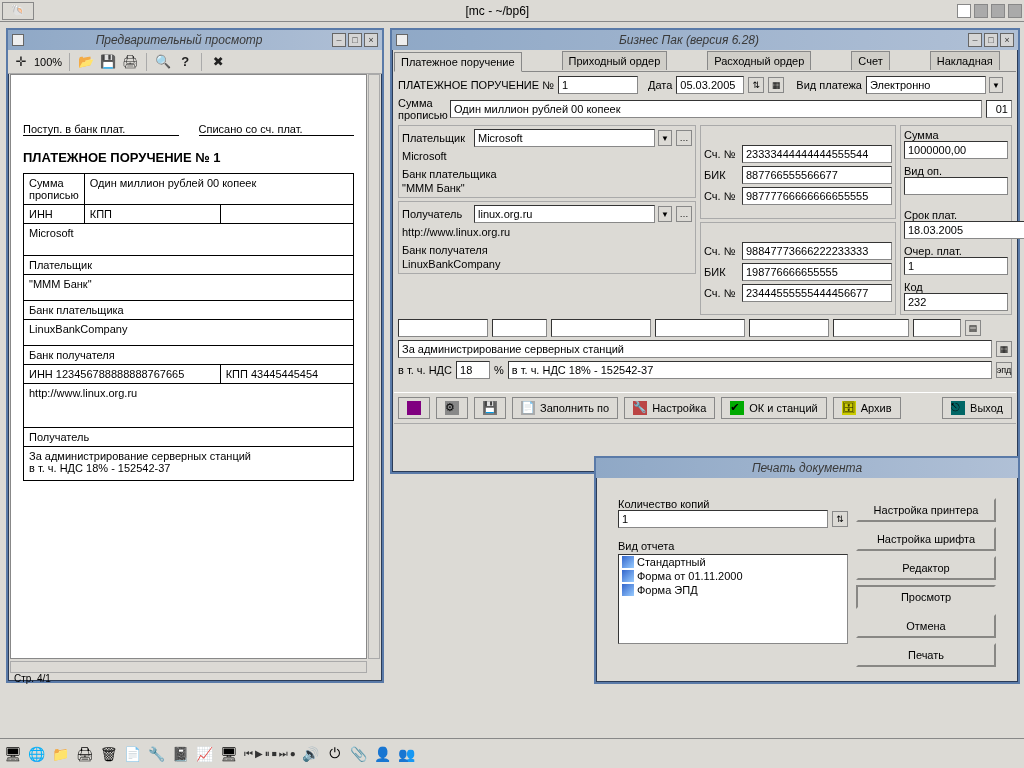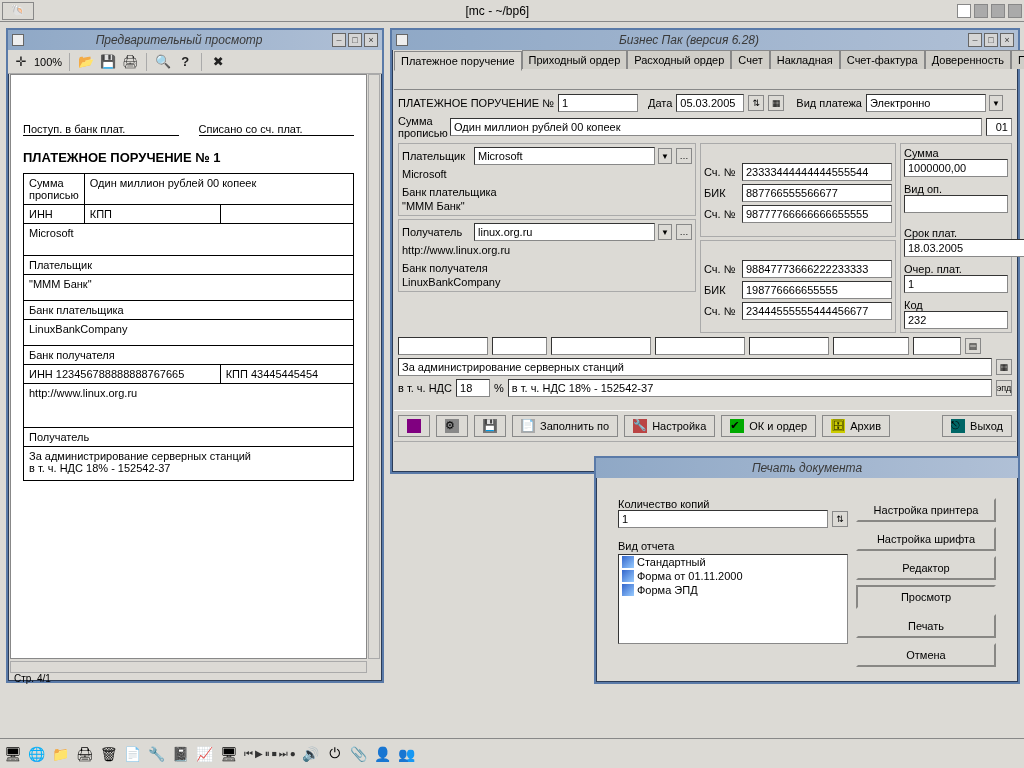--- a/index.html
+++ b/index.html
@@ -33,21 +33,21 @@
   .pv-scrollh { position:absolute; left:2px; bottom:8px; right:15px; height:12px; background:#dcdad5; border:1px solid #aaa;}
   .pv-status { position:absolute; left:2px; bottom:-4px; height:14px; font-size:10px; padding:2px 4px;}
   .pv-heading { font-weight:bold; font-size:13px; margin-top:14px; }
   .pv-table { border-collapse:collapse; width:100%; margin-top:6px;}
   .pv-table td { border-top:1px solid #000; border-right:1px solid #000; padding:3px 5px; font-size:11px; vertical-align:top;}
   .pv-table td:first-child { border-left:1px solid #000;}
   .pv-bottomline { border-bottom:1px solid #000;}
 
   
   .app-body { position:absolute; top:20px; left:2px; right:2px; bottom:2px; background:#dcdad5; }
-  .tabs { display:flex; border-bottom:1px solid #888; height:40px; align-items:flex-start; background:#dcdad5; }
+  .tabs { display:flex; border-bottom:1px solid #888; height:22px; align-items:center; background:#dcdad5;gap:40px; }
   .tab { border:1px solid #888; border-bottom:none; background:#dcdad5; padding:3px 6px; font-size:11px; margin-right:0px; white-space:nowrap;}
   .tab.active { background:#dcdad5; position:relative; top:1px; border-bottom:1px solid #dcdad5;}
   .tab.inactive { background:#d0cec8; }
 
   .form-area { padding:4px; }
   .frm-row { display:flex; align-items:center; gap:4px; margin-bottom:3px;}
   .lbl { font-size:11px; }
   input[type=text], .txtbox { border:1px inset #888; background:#fff; font-size:11px; padding:1px 3px; height:18px; font-family:inherit;}
   .group { border:1px solid #aaa; padding:3px; }
   .cols { display:flex; gap:4px; }
@@ -330,21 +330,21 @@
         <div class="action-btn">
             <span class="ic-sq" style="background:#aaa">📄</span>
             <span>Заполнить по</span>
           </div>
         <div class="action-btn">
             <span class="ic-sq" style="background:#b44">🔧</span>
             <span>Настройка</span>
           </div>
         <div class="action-btn">
             <span class="ic-sq" style="background:#0a0">✔</span>
-            <span>ОК и ордер</span>
+            <span>ОК и станций</span>
           </div>
         <div class="action-btn">
             <span class="ic-sq" style="background:#cc0">🗄</span>
             <span>Архив</span>
           </div>
         <div class="spacer"></div>
         <div class="action-btn">
             <span class="ic-sq" style="background:#066">⎋</span>
             <span>Выход</span>
           </div>
@@ -377,22 +377,22 @@
               <span class="doc-ic"></span>
               <span>Форма ЭПД</span>
             </div>
         </div>
       </div>
       <div class="pd-right">
         <div class="btn3d">Настройка принтера</div>
         <div class="btn3d">Настройка шрифта</div>
         <div class="btn3d">Редактор</div>
         <div class="btn3d" style="border:2px inset #dcdad5">Просмотр</div>
+        <div class="btn3d">Отмена</div>
         <div class="btn3d">Печать</div>
-        <div class="btn3d">Отмена</div>
       </div>
     </div>
   </div>
 
   <div class="bottom-bar">
     <span class="task-ic">🖥</span>
     <span class="task-ic">🌐</span>
     <span class="task-ic">📁</span>
     <span class="task-ic">🖨</span>
     <span class="task-ic">🗑</span>

